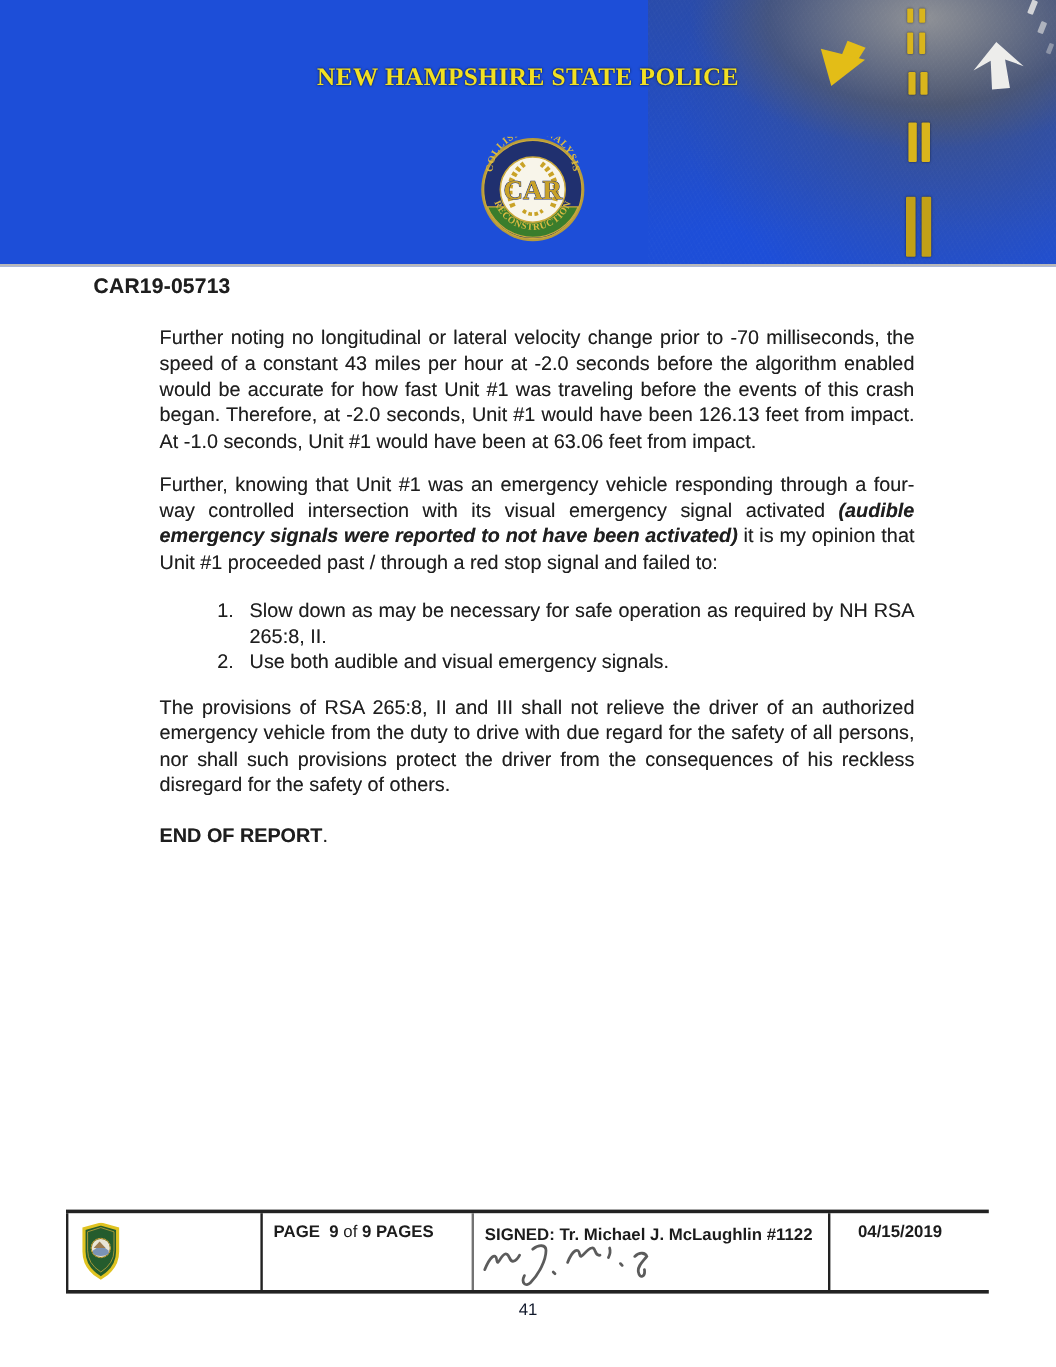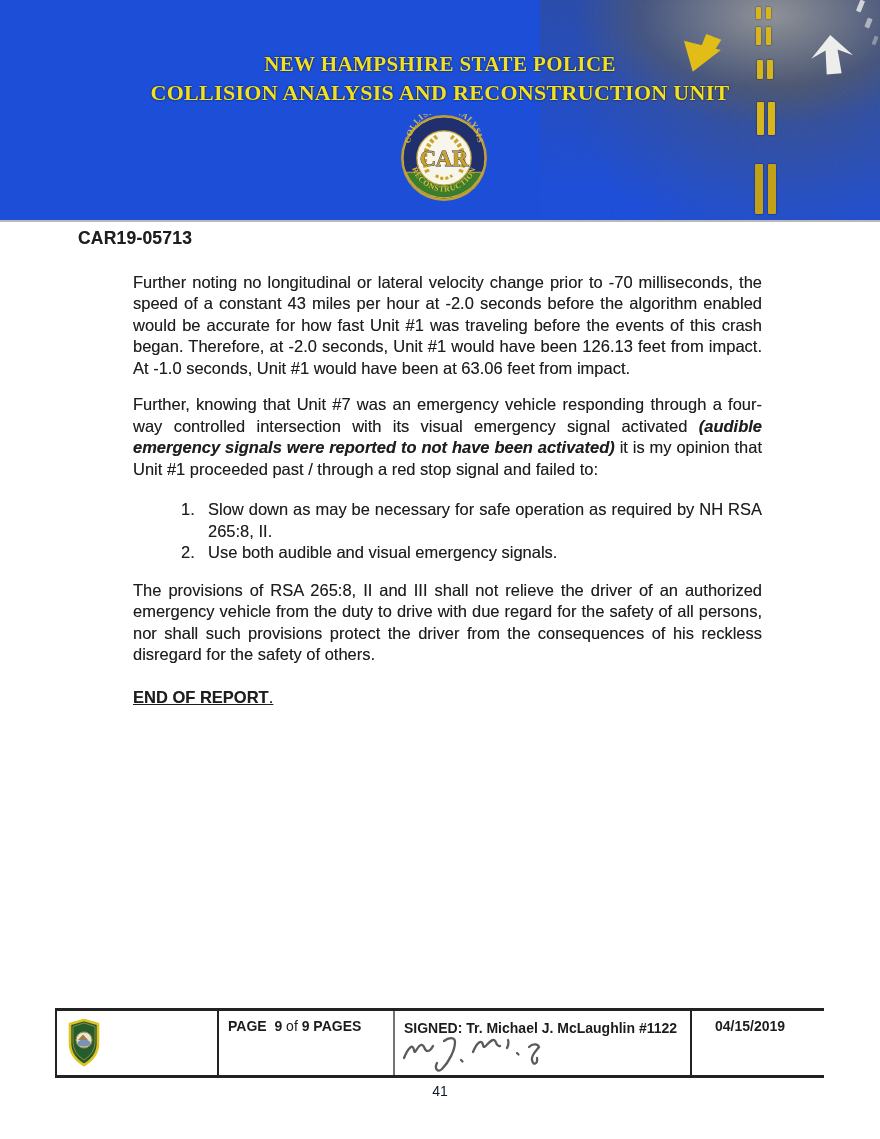--- a/index.html
+++ b/index.html
@@ -48,21 +48,21 @@
     text-shadow:0 0 .4px rgba(30,30,30,.5);
   }
   .case { font-weight:bold; font-size:17.5px; letter-spacing:.2px; }
   .para { margin:22px 0 15px 55px; width:629px; text-align:justify; }
   .para + .para { margin-top:0; }
   .bi { font-weight:bold; font-style:italic; }
   .olist { margin:19px 0 16px 103px; }
   .li { display:flex; }
   .li .num { width:27px; flex:0 0 27px; }
   .li .li-text { width:556px; text-align:justify; }
-  .end { margin:21px 0 0 55px;text-decoration:underline; }
+  .end { margin:21px 0 0 55px; }
   .end .b { font-weight:bold; }
 
   
   .footer-table {
     position:absolute; left:55px; top:1008px; width:769px; height:64px;
     border-top:3px solid #222; border-bottom:3px solid #222;
     display:flex; color:#1c1c1c;
   }
   .cell { box-sizing:border-box; }
   .cell-badge { width:164px; border-left:2px solid #222; border-right:2px solid #222;
@@ -110,21 +110,20 @@
         <polygon points="9,12 47,12 25,40"></polygon>
       </g>
     </svg>
 
     <svg class="arrow-w" width="50" height="42" viewBox="0 0 50 42" style="position:absolute;left:808px;top:35px">
       <polygon points="24,0 45,22 30,15 32,39 17,39 18,15 3,22" fill="#ededeb" transform="rotate(-5 24 20)"></polygon>
     </svg>
 
     <div class="banner-title">
       <div class="t1">NEW HAMPSHIRE STATE POLICE</div>
-      <div class="t2">COLLISION ANALYSIS AND RECONSTRUCTION UNIT</div>
     </div>
 
     <svg class="logo" width="88" height="88" viewBox="0 0 86 86">
       <circle cx="43" cy="43" r="42" fill="#b79b3a"></circle>
       <circle cx="43" cy="43" r="40" fill="#20306f"></circle>
       <path d="M6,57 A40,40 0 0 0 80,57 Z" fill="#3a7d2c" stroke="#caa93c" stroke-width="1"></path>
       <circle cx="43" cy="43" r="40" fill="none" stroke="#caa93c" stroke-width="1"></circle>
       <circle cx="43" cy="43" r="26.5" fill="#f8f5ea" stroke="#caa93c" stroke-width="1.2"></circle>
       <path d="M27,57 C21,44 25,30 36,22" stroke="#c9a227" stroke-width="4.5" fill="none" stroke-dasharray="3,2.2"></path>
       <path d="M59,57 C65,44 61,30 50,22" stroke="#c9a227" stroke-width="4.5" fill="none" stroke-dasharray="3,2.2"></path>
@@ -141,21 +140,21 @@
         <textPath href="#arcBot" startOffset="50%" text-anchor="middle">RECONSTRUCTION</textPath>
       </text>
     </svg>
   </header>
 
   <main class="report">
     <div class="case">CAR19-05713</div>
 
     <p class="para">Further noting no longitudinal or lateral velocity change prior to -70 milliseconds, the speed of a constant 43 miles per hour at -2.0 seconds before the algorithm enabled would be accurate for how fast Unit #1 was traveling before the events of this crash began. Therefore, at -2.0 seconds, Unit #1 would have been 126.13 feet from impact.  At -1.0 seconds, Unit #1 would have been at 63.06 feet from impact.</p>
 
-    <p class="para"><span>Further, knowing that Unit #7 was an emergency vehicle responding through a four-way controlled intersection with its visual emergency signal activated </span><span class="bi">(audible emergency signals were reported to not have been activated)</span><span> it is my opinion that Unit #1 proceeded past / through a red stop signal and failed to:</span></p>
+    <p class="para"><span>Further, knowing that Unit #1 was an emergency vehicle responding through a four-way controlled intersection with its visual emergency signal activated </span><span class="bi">(audible emergency signals were reported to not have been activated)</span><span> it is my opinion that Unit #1 proceeded past / through a red stop signal and failed to:</span></p>
 
     <div class="olist">
       <div class="li">
         <span class="num">1.</span>
         <span class="li-text">Slow down as may be necessary for safe operation as required by NH RSA 265:8, II.</span>
       </div>
       <div class="li">
         <span class="num">2.</span>
         <span class="li-text">Use both audible and visual emergency signals.</span>
       </div>

